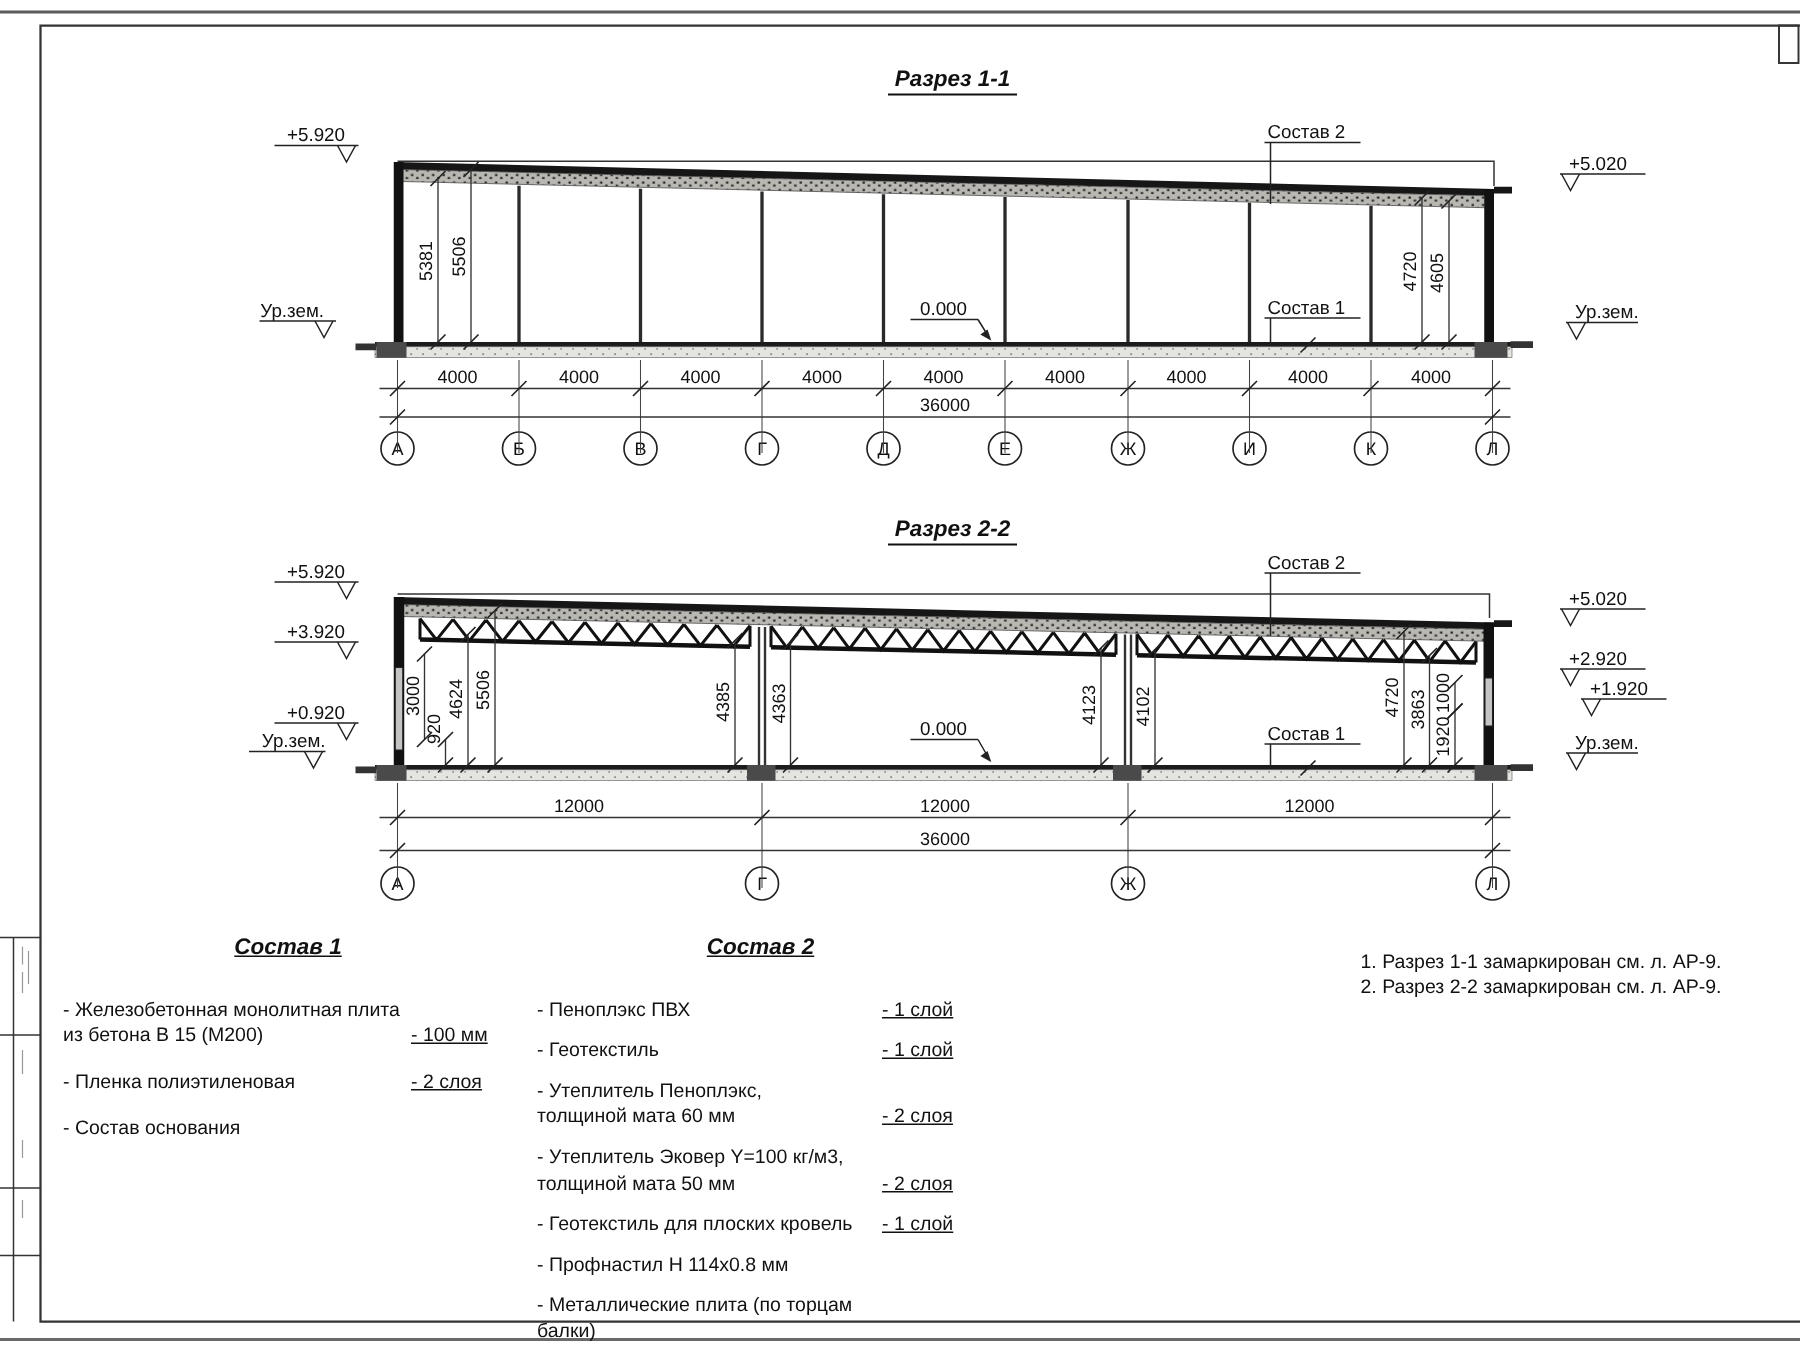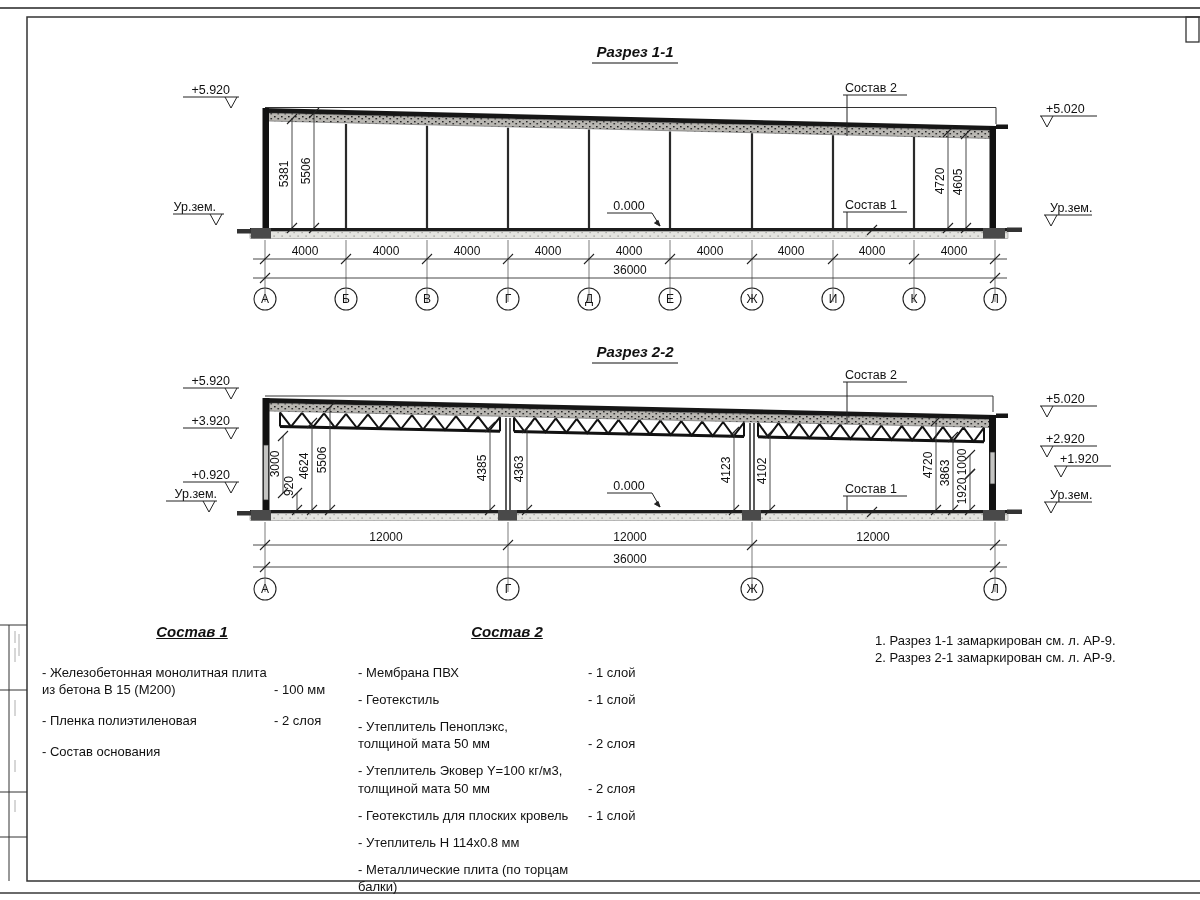--- a/index.html
+++ b/index.html
@@ -10,22 +10,22 @@
   .ttl{font-size:15px;font-weight:bold;font-style:italic;}
   .t12{font-size:12px;}
   .t12b{font-size:12.5px;}
   .legend{position:absolute;font-size:13px;line-height:1.32;}
   .legend .hd{font-size:15px;font-weight:bold;font-style:italic;text-decoration:underline;
               text-align:center;margin:0 0 22px 0;}
   .li{display:flex;align-items:flex-end;}
   .l1 .li{margin-bottom:14px;}
   .l2 .li{margin-bottom:10px;}
   .ln{flex:1;white-space:pre-line;}
-  .lv{width:68px;}
-  .notes{position:absolute;font-size:13px;line-height:1.32;}
+  .lv{width:68px;text-decoration:underline;}
+  .notes{position:absolute;font-size:13px;line-height:1.32;margin-left:32px;}
 </style>
 </head>
 <body>
 
 <div class="sheet">
 
 <svg id="dwg" width="1200" height="900" viewBox="0 0 1200 900">
   <defs>
     <pattern id="spkRoof" width="7" height="5" patternUnits="userSpaceOnUse">
       <rect width="7" height="5" fill="#b9b7b2"></rect>
@@ -310,49 +310,49 @@
       </div>
   <div class="li">
         <div class="ln">- Состав основания</div>
         <div class="lv"></div>
       </div>
 </div>
 
 <div class="legend l2" style="left:358px;top:622px;width:298px;">
   <div class="hd">Состав 2</div>
   <div class="li">
-        <div class="ln">- Мембрана ПВХ</div>
+        <div class="ln">- Пеноплэкс ПВХ</div>
         <div class="lv">- 1 слой</div>
       </div>
   <div class="li">
         <div class="ln">- Геотекстиль</div>
         <div class="lv">- 1 слой</div>
       </div>
   <div class="li">
         <div class="ln">- Утеплитель Пеноплэкс,
-толщиной мата 50 мм</div>
+толщиной мата 60 мм</div>
         <div class="lv">- 2 слоя</div>
       </div>
   <div class="li">
         <div class="ln">- Утеплитель Эковер Y=100 кг/м3,
 толщиной мата 50 мм</div>
         <div class="lv">- 2 слоя</div>
       </div>
   <div class="li">
         <div class="ln">- Геотекстиль для плоских кровель</div>
         <div class="lv">- 1 слой</div>
       </div>
   <div class="li">
-        <div class="ln">- Утеплитель Н 114х0.8 мм</div>
+        <div class="ln">- Профнастил Н 114х0.8 мм</div>
         <div class="lv"></div>
       </div>
   <div class="li">
         <div class="ln">- Металлические плита (по торцам балки)</div>
         <div class="lv"></div>
       </div>
 </div>
 
 <div class="notes" style="left:875px;top:632px;">
   <div>1. Разрез 1-1 замаркирован см. л. АР-9.</div>
-  <div>2. Разрез 2-1 замаркирован см. л. АР-9.</div>
+  <div>2. Разрез 2-2 замаркирован см. л. АР-9.</div>
 </div>
 
 </div>
 
 </body></html>

